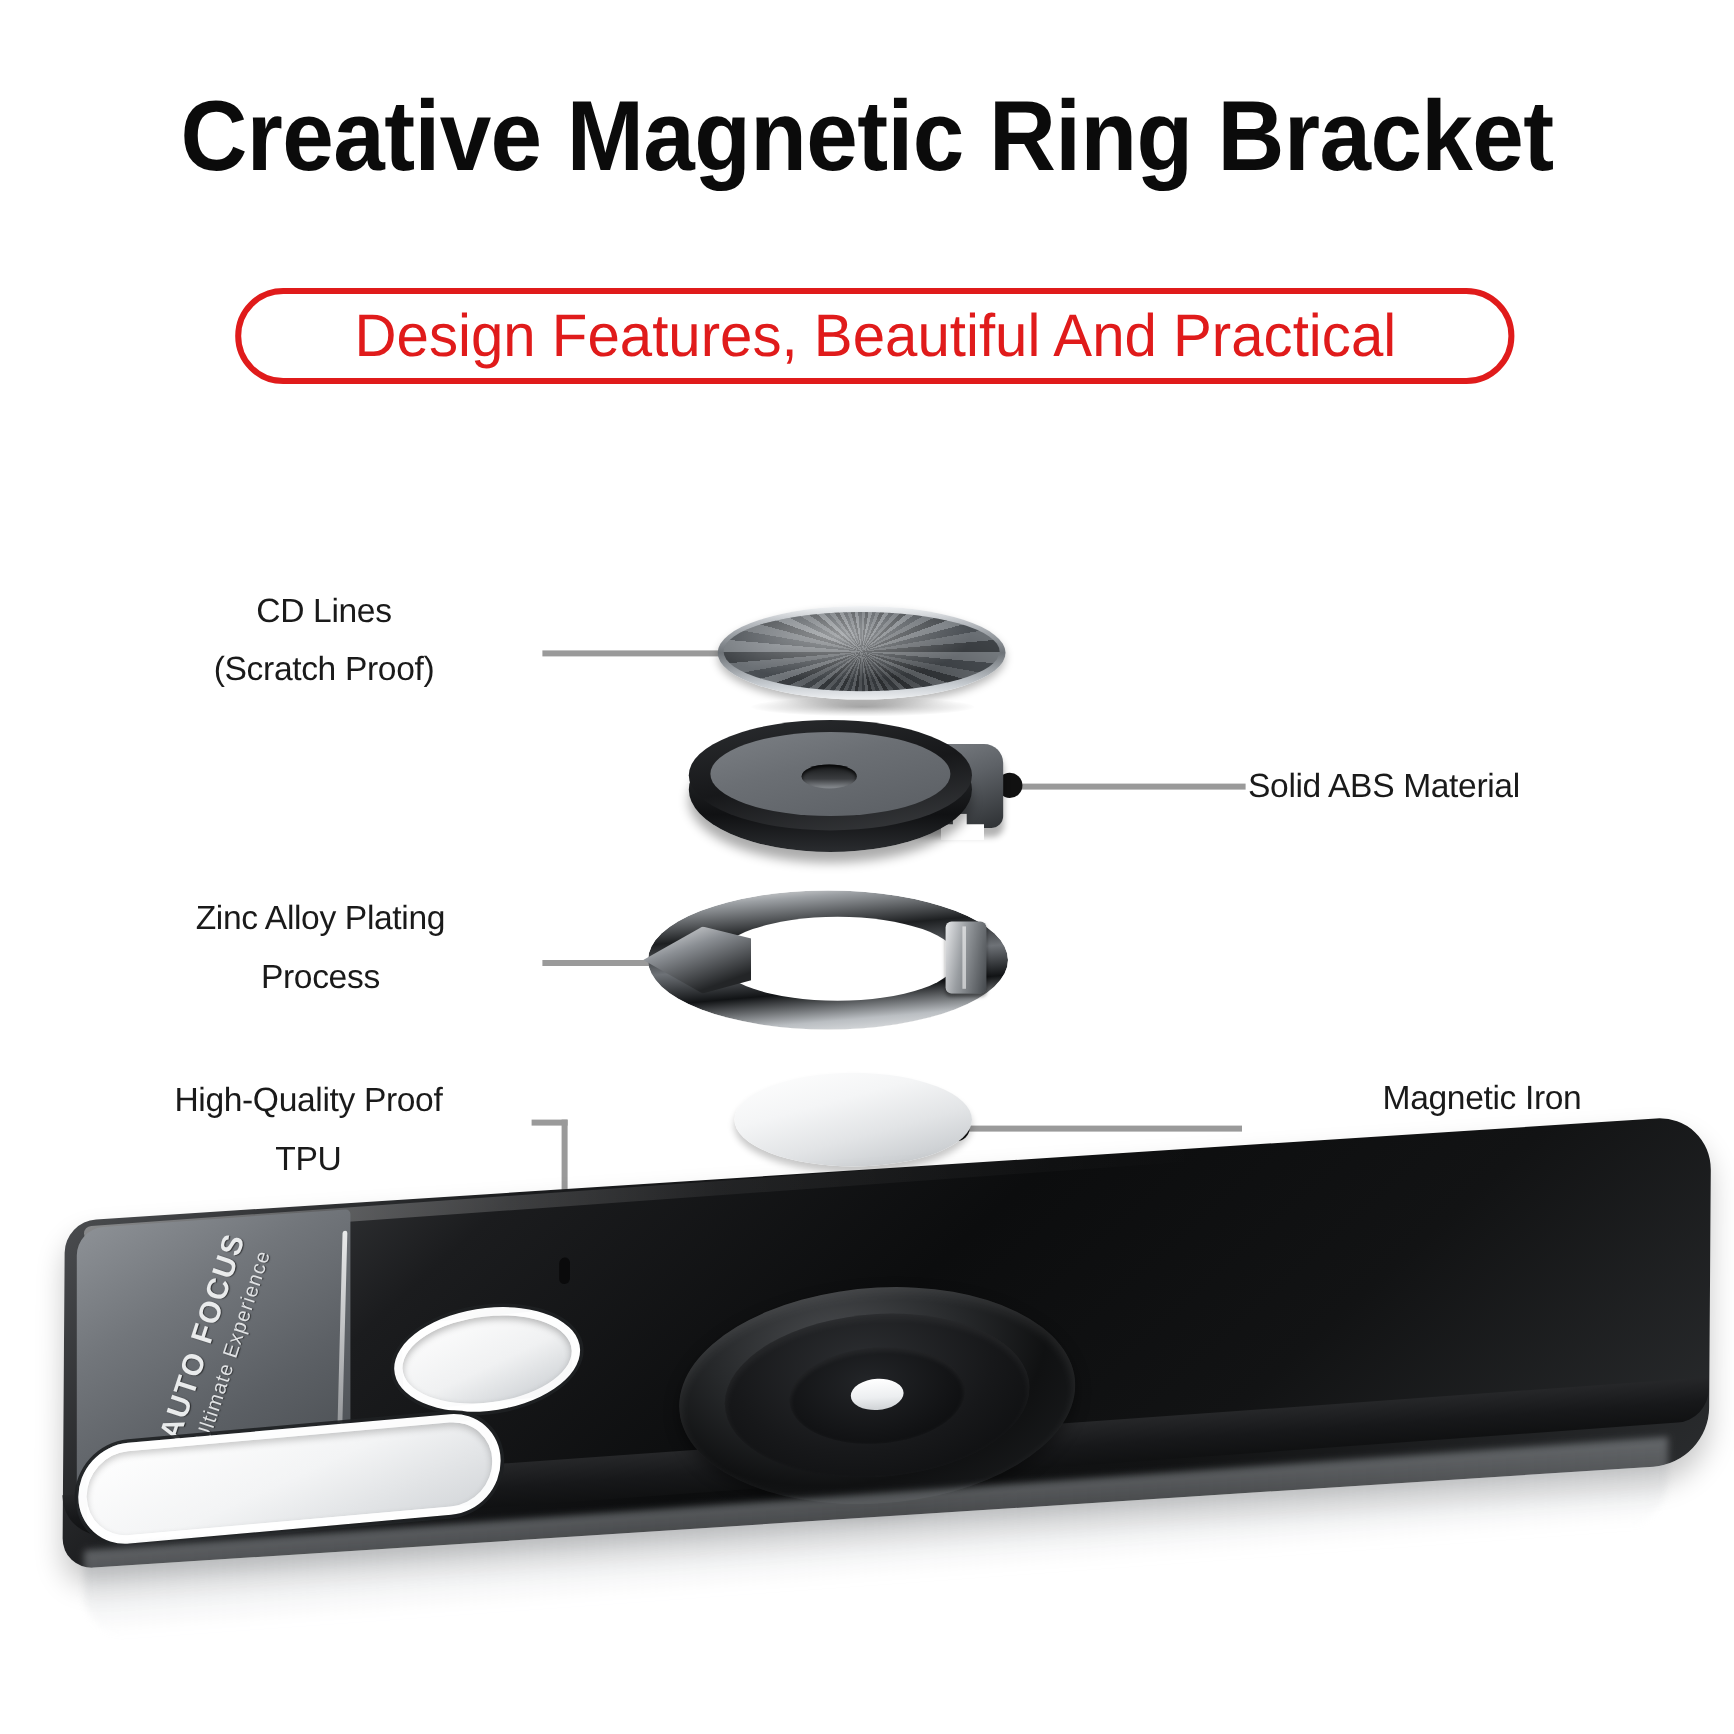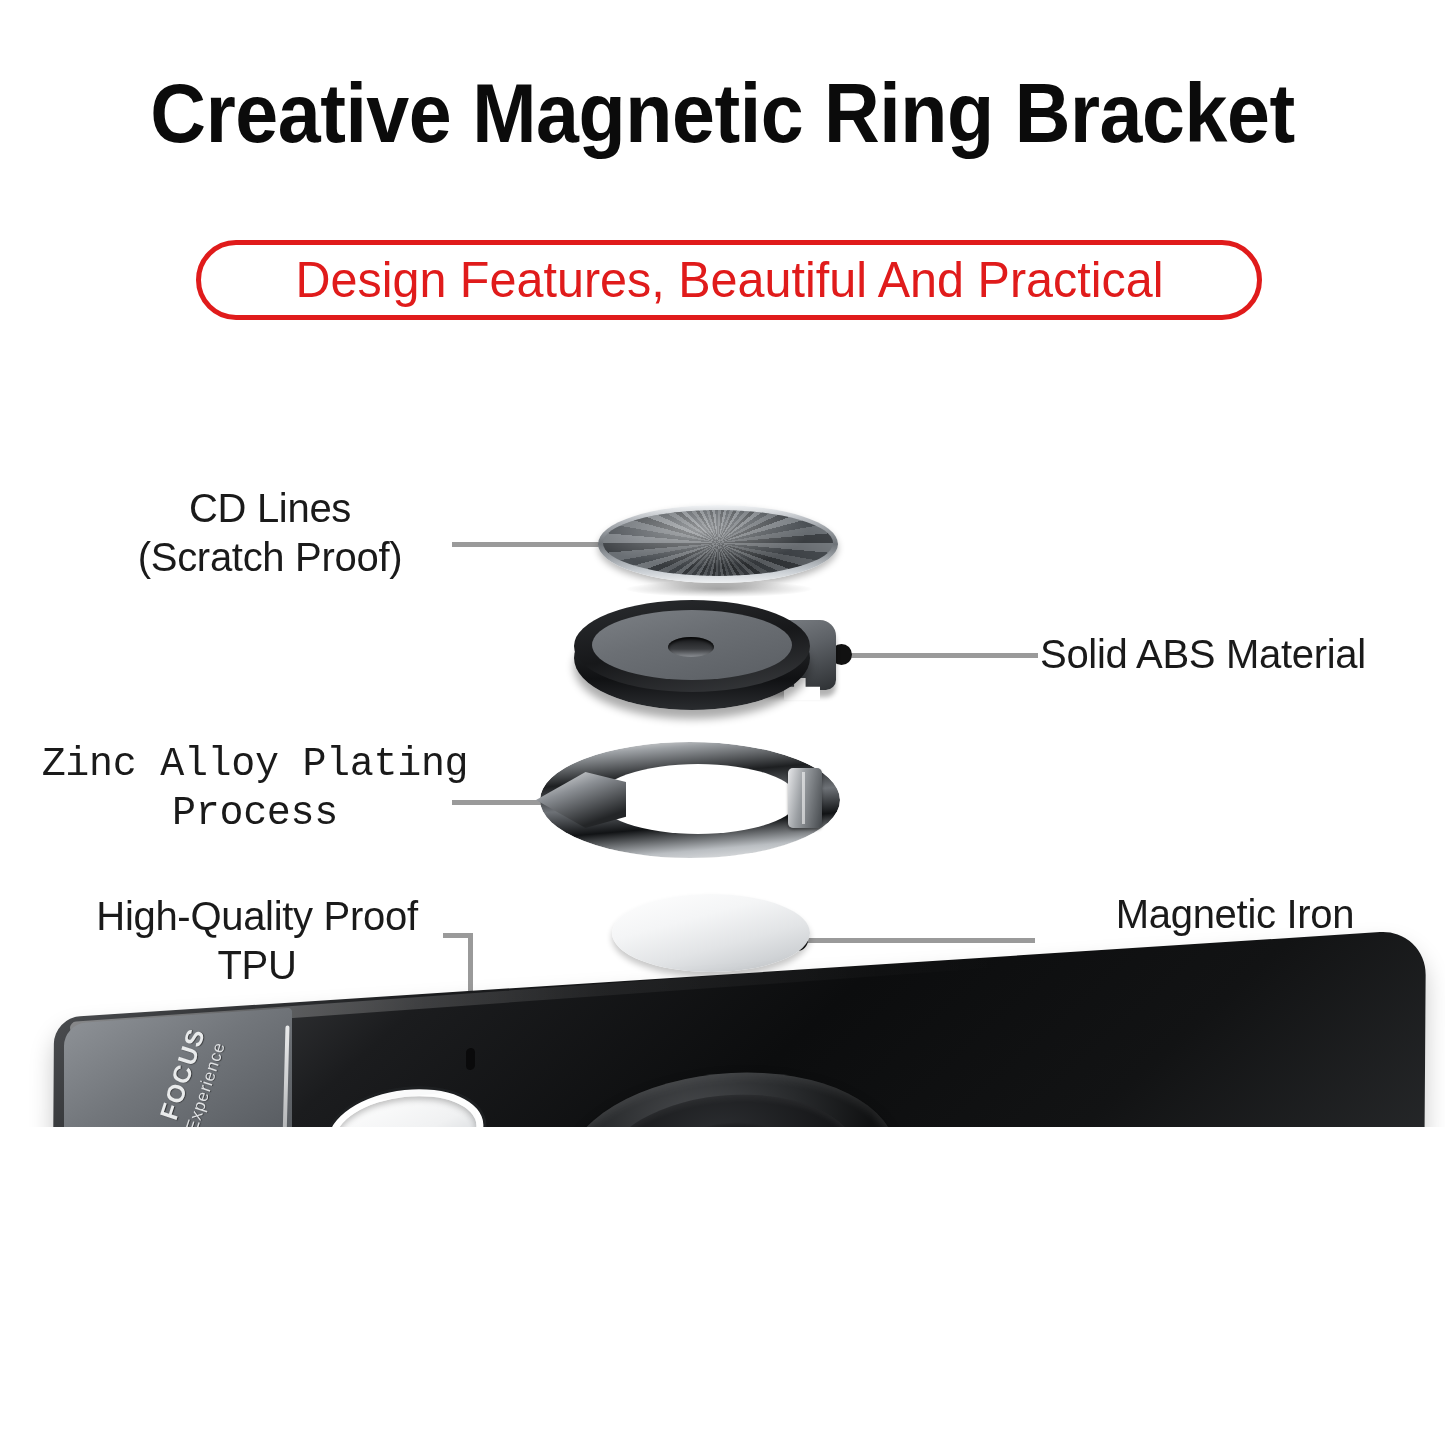--- a/index.html
+++ b/index.html
@@ -7,21 +7,21 @@
     margin: 0;
     padding: 0;
     background: #ffffff;
   }
   body {
     font-family: "Liberation Sans", sans-serif;
   }
   #page {
     position: relative;
     width: 1445px;
-    height: 1127px;
+    height: 1445px;
     background: #ffffff;
     overflow: hidden;
   }
 
   
   #main-title {
     position: absolute;
     left: 0;
     top: 66px;
     width: 1445px;
@@ -56,31 +56,31 @@
     color: #e01b1b;
     letter-spacing: 0px;
     transform: scaleX(0.97);
     white-space: nowrap;
   }
 
   
   .callout {
     position: absolute;
     font-family: "Liberation Sans", sans-serif;
-    font-size: 40px;
+    font-size: 28px;
     line-height: 49px;
     color: #1a1a1a;
     white-space: pre-line;
     letter-spacing: -0.3px;
   }
   .callout.left  { text-align: center; }
   .callout.right { text-align: center; }
 
   #label-cd-lines      { left: 35px;  top: 484px; width: 470px; }
-  #label-zinc          { left: 20px;  top: 740px; width: 470px; font-family: Liberation Mono, monospace; }
+  #label-zinc          { left: 32px;  top: 740px; width: 470px; }
   #label-tpu           { left: 22px;  top: 892px; width: 470px; }
   #label-abs           { left: 1040px; top: 630px; width: 420px; text-align: left; }
   #label-magnetic      { left: 1035px; top: 890px; width: 400px; }
 
   
   .leader {
     position: absolute;
     background: #9a9a9a;
   }
   .leader.h { height: 5px; }

